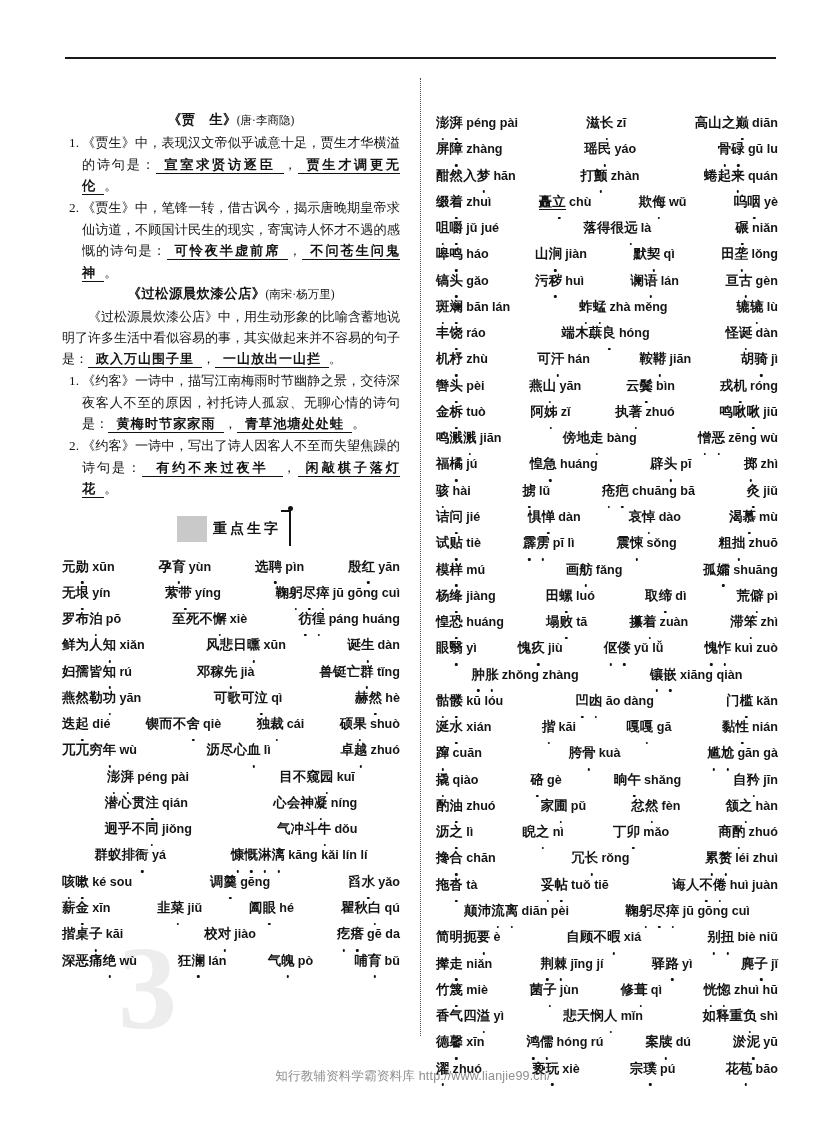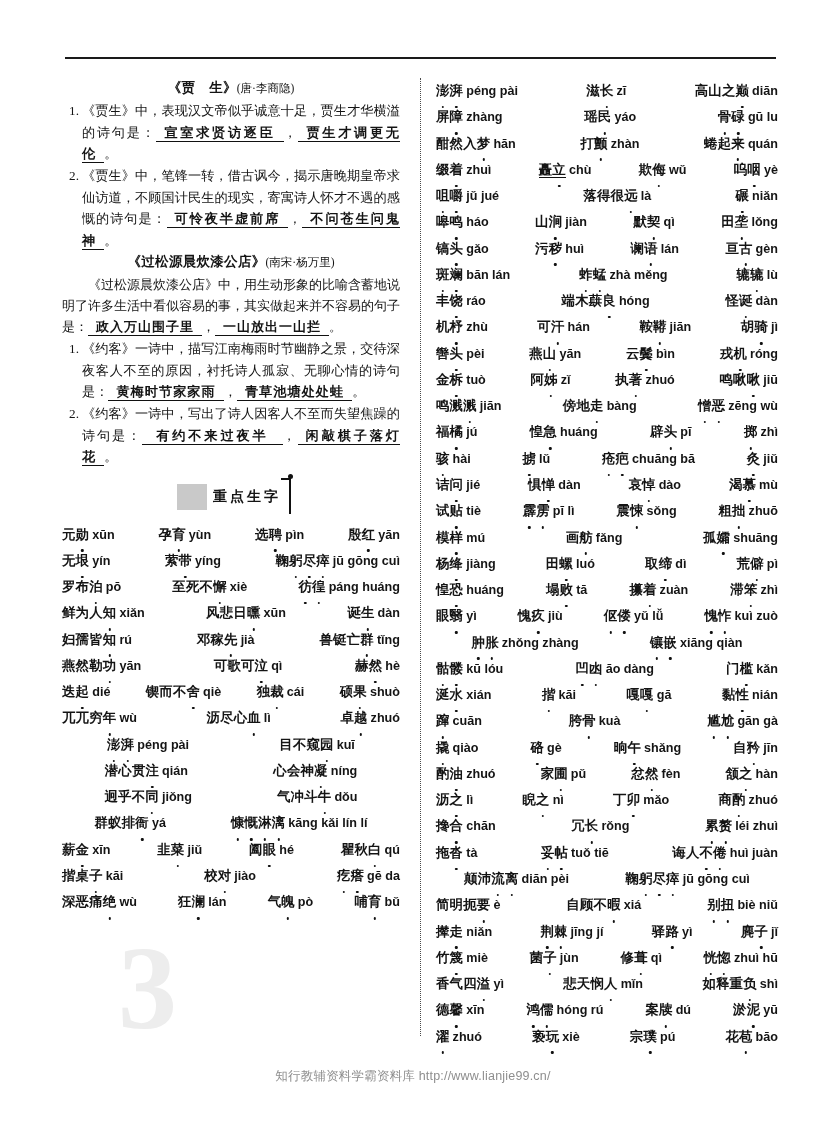--- a/index.html
+++ b/index.html
@@ -49,20 +49,21 @@
     position: absolute;
     left: 62px;
     top: 78px;
     width: 716px;
     height: 975px;
     display: flex;
     z-index: 2;
   }
   .col {
     box-sizing: border-box;
+    margin-top: 32px;
   }
   .col-left {
     width: 346px;
     padding-right: 8px;
   }
   .divider {
     width: 24px;
     display: flex;
     justify-content: center;
   }
@@ -340,20 +341,25 @@
           </div>
           <div class="char-row spread-loose">
             <span class="entry"><span class="hz"><span>迥</span><span>乎</span><span>不</span><span class="dz">同</span></span><span class="py">jiǒng</span></span>
             <span class="entry"><span class="hz"><span>气</span><span>冲</span><span>斗</span><span class="dz">牛</span></span><span class="py">dǒu</span></span>
           </div>
           <div class="char-row spread-loose">
             <span class="entry"><span class="hz"><span>群</span><span>蚁</span><span>排</span><span class="dz">衙</span></span><span class="py">yá</span></span>
             <span class="entry"><span class="hz"><span class="dz">慷</span><span class="dz">慨</span><span class="dz">淋</span><span class="dz">漓</span></span><span class="py">kāng kǎi lín lí</span></span>
           </div>
           <div class="char-row spread">
+            <span class="entry"><span class="hz"><span class="dz">咳</span><span class="dz">嗽</span></span><span class="py">ké sou</span></span>
+            <span class="entry"><span class="hz"><span>调</span><span class="dz">羹</span></span><span class="py">gēng</span></span>
+            <span class="entry"><span class="hz"><span>舀</span><span class="dz">水</span></span><span class="py">yǎo</span></span>
+          </div>
+          <div class="char-row spread">
             <span class="entry"><span class="hz"><span>薪</span><span class="dz">金</span></span><span class="py">xīn</span></span>
             <span class="entry"><span class="hz"><span>韭</span><span class="dz">菜</span></span><span class="py">jiǔ</span></span>
             <span class="entry"><span class="hz"><span>阖</span><span class="dz">眼</span></span><span class="py">hé</span></span>
             <span class="entry"><span class="hz"><span>瞿</span><span>秋</span><span class="dz">白</span></span><span class="py">qú</span></span>
           </div>
           <div class="char-row spread">
             <span class="entry"><span class="hz"><span>揩</span><span>桌</span><span class="dz">子</span></span><span class="py">kāi</span></span>
             <span class="entry"><span class="hz"><span>校</span><span class="dz">对</span></span><span class="py">jiào</span></span>
             <span class="entry"><span class="hz"><span class="dz">疙</span><span class="dz">瘩</span></span><span class="py">gē da</span></span>
           </div>

